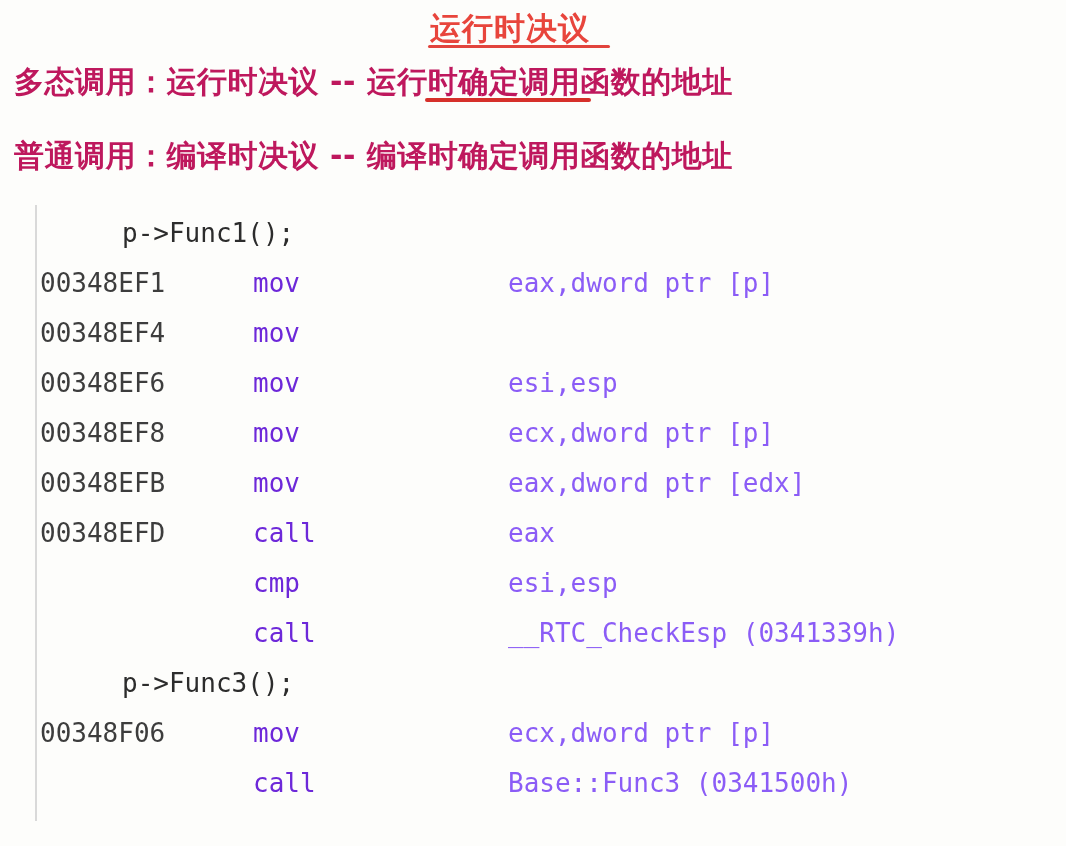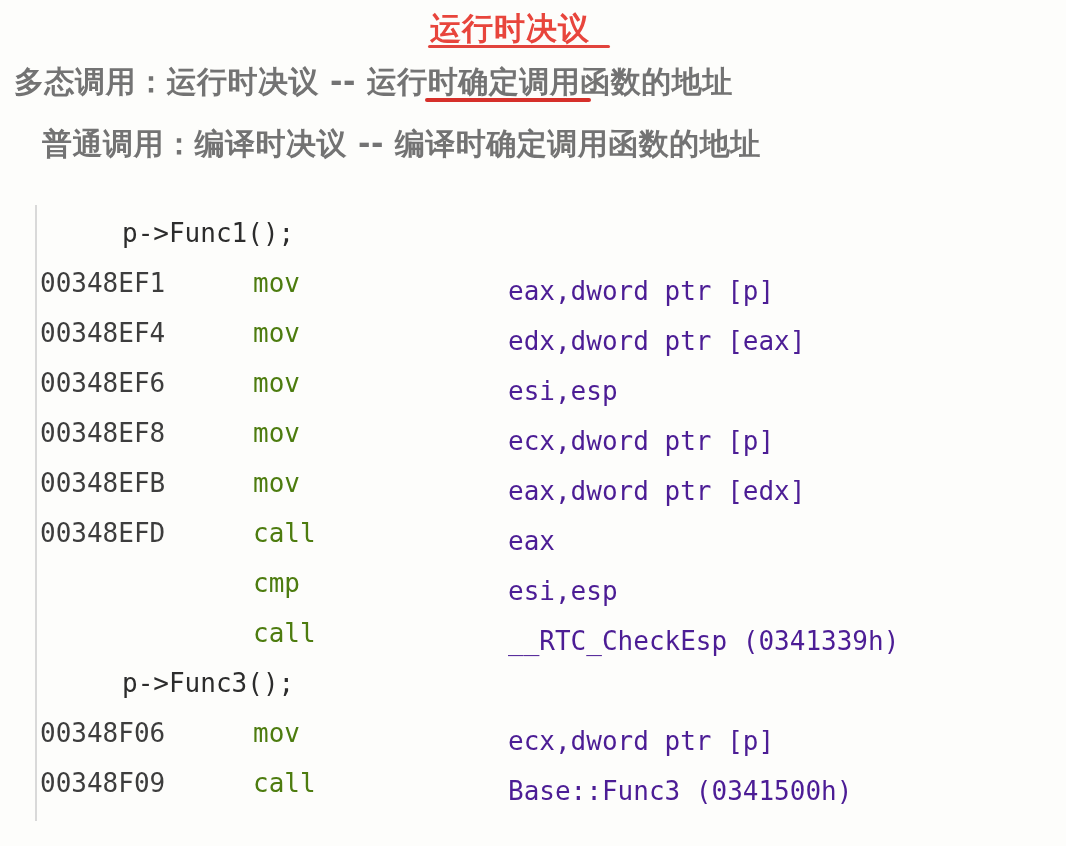--- a/index.html
+++ b/index.html
@@ -44,26 +44,26 @@
     height: 3px;
     background: #e2443d;
     border-radius: 2px;
   }
 
   .blue-line {
     position: absolute;
     font-family: "DejaVu Sans", "Liberation Sans", sans-serif;
     font-size: 30px;
     font-weight: 600;
-    color: #737373;
+    color: #be185d;
     white-space: nowrap;
     letter-spacing: 0.5px;
   }
   .blue-line.l1 { left: 14px; top: 62px; }
-  .blue-line.l2 { left: 14px; top: 124px; margin-left: 28px; }
+  .blue-line.l2 { left: 14px; top: 136px; }
 
   .blue-underline {
     position: absolute;
     left: 425px;
     top: 98px;
     width: 166px;
     height: 4px;
     background: #d6302a;
     border-radius: 2px;
   }
@@ -106,27 +106,27 @@
   .col-addr {
     position: absolute;
     left: 40px;
     top: 0;
     color: #3d3d3d;
   }
   .col-mnem {
     position: absolute;
     left: 253px;
     top: 0;
-    color: #4d7c0f;
+    color: #6d28d9;
   }
   .col-ops {
     position: absolute;
     left: 508px;
-    top: 8px;
-    color: #4c1d95;
+    top: 0;
+    color: #8b5cf6;
   }
   .src-row .col-src {
     position: absolute;
     left: 122px;
     top: 0;
     color: #2c2c2c;
   }
 </style>
 </head>
 <body>
@@ -144,24 +144,24 @@
   <div class="blue-line l2">普通调用：编译时决议 -- 编译时确定调用函数的地址</div>
 </div>
 
 <div class="code-block">
 
   <div class="gutter-line"></div>
 
   <div class="code-lines" id="code-lines">
       <div class="code-row src-row"><span class="col-src">p-&gt;Func1();</span></div>
       <div class="code-row asm-row"><span class="col-addr">00348EF1</span><span class="col-mnem">mov</span><span class="col-ops">eax,dword ptr [p]</span></div>
-      <div class="code-row asm-row"><span class="col-addr">00348EF4</span><span class="col-mnem">mov</span><span class="col-ops">edx,dword ptr [eax]</span></div>
+      <div class="code-row asm-row"><span class="col-addr">00348EF4</span><span class="col-mnem">mov</span></div>
       <div class="code-row asm-row"><span class="col-addr">00348EF6</span><span class="col-mnem">mov</span><span class="col-ops">esi,esp</span></div>
       <div class="code-row asm-row"><span class="col-addr">00348EF8</span><span class="col-mnem">mov</span><span class="col-ops">ecx,dword ptr [p]</span></div>
       <div class="code-row asm-row"><span class="col-addr">00348EFB</span><span class="col-mnem">mov</span><span class="col-ops">eax,dword ptr [edx]</span></div>
       <div class="code-row asm-row"><span class="col-addr">00348EFD</span><span class="col-mnem">call</span><span class="col-ops">eax</span></div>
       <div class="code-row asm-row"><span class="col-mnem">cmp</span><span class="col-ops">esi,esp</span></div>
       <div class="code-row asm-row"><span class="col-mnem">call</span><span class="col-ops">__RTC_CheckEsp (0341339h)</span></div>
       <div class="code-row src-row"><span class="col-src">p-&gt;Func3();</span></div>
       <div class="code-row asm-row"><span class="col-addr">00348F06</span><span class="col-mnem">mov</span><span class="col-ops">ecx,dword ptr [p]</span></div>
-      <div class="code-row asm-row"><span class="col-addr">00348F09</span><span class="col-mnem">call</span><span class="col-ops">Base::Func3 (0341500h)</span></div>
+      <div class="code-row asm-row"><span class="col-mnem">call</span><span class="col-ops">Base::Func3 (0341500h)</span></div>
     </div>
 </div>
 
 </body></html>

